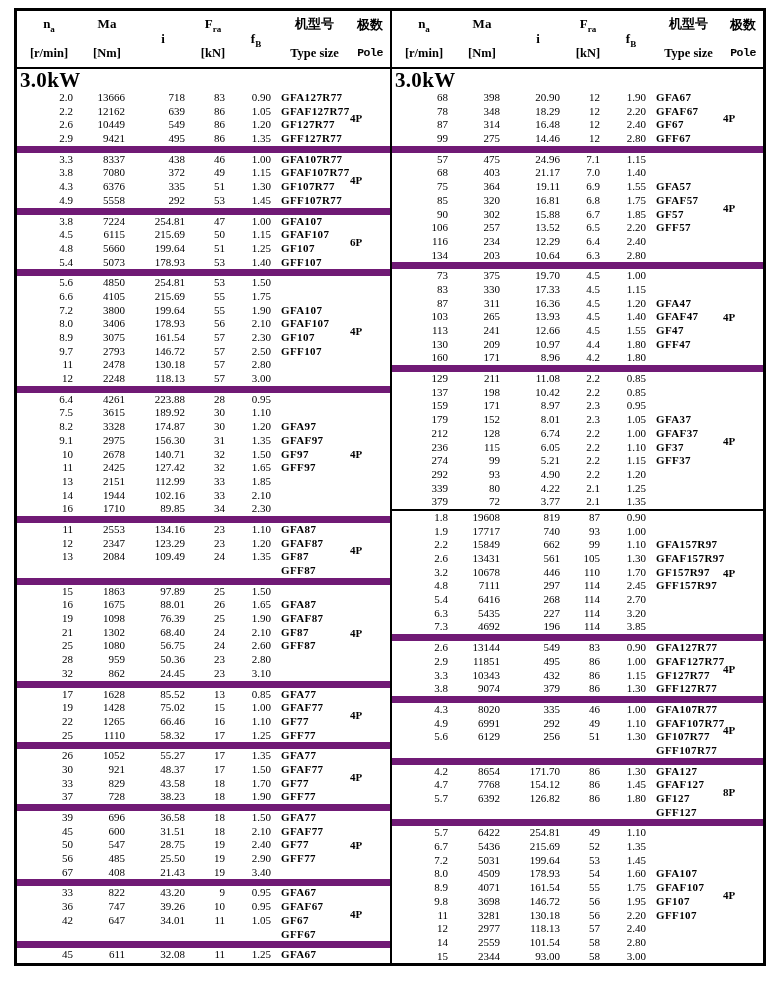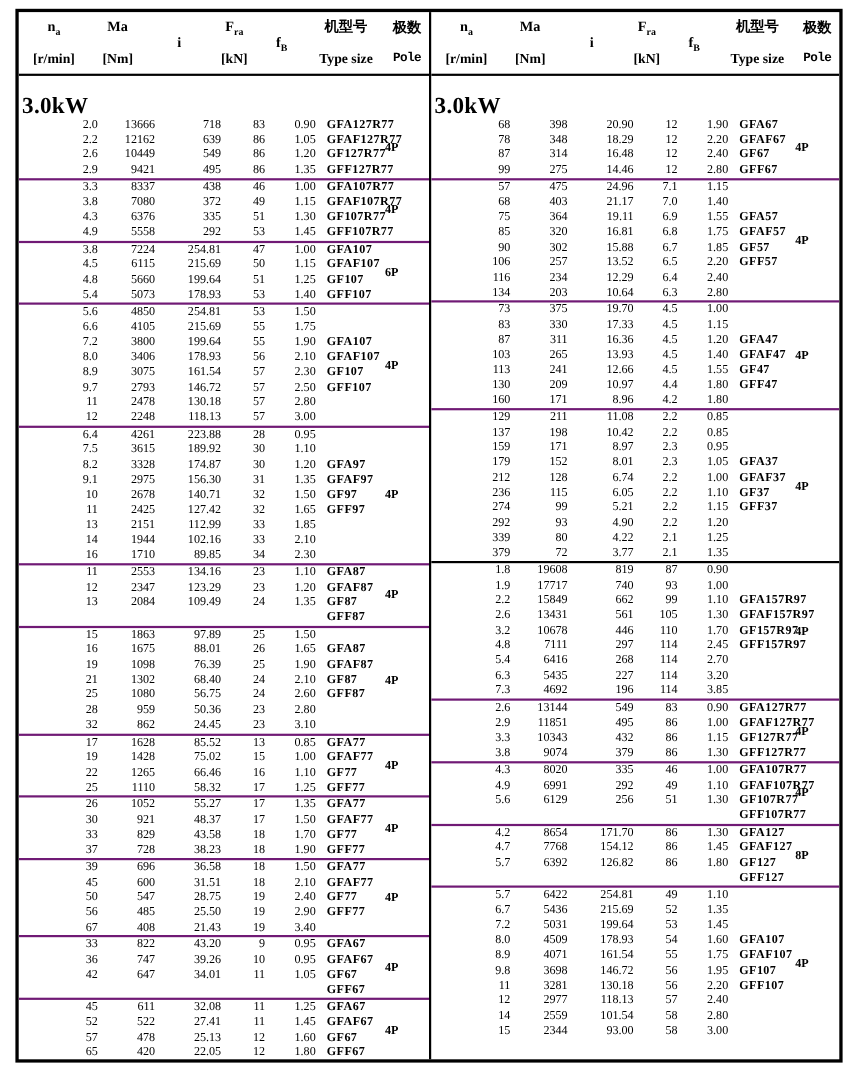--- a/index.html
+++ b/index.html
@@ -1,34 +1,34 @@
 <!DOCTYPE html>
 <html><head>
 <meta charset="utf-8">
 <style>
   html,body{margin:0;padding:0;}
   body{width:780px;height:983px;background:#fff;color:#000;
        font-family:"Liberation Serif","DejaVu Serif",serif;position:relative;}
   .outer{position:absolute;left:14px;top:8px;width:752px;height:958px;
          border:3px solid #000;box-sizing:border-box;display:flex;background:#fff;}
-  .panel{width:50%;display:flex;flex-direction:column;overflow:hidden;box-sizing:border-box;gap:16px;}
+  .panel{width:50%;display:flex;flex-direction:column;overflow:hidden;box-sizing:border-box;}
   .panel + .panel{border-left:2px solid #000;}
   .phead{height:56px;flex:0 0 56px;border-bottom:2px solid #000;display:grid;
          grid-template-columns:64px 52px 60px 40px 46px 1fr 40px;align-items:center;}
   .hcell{display:flex;flex-direction:column;align-items:center;justify-content:center;
          font-weight:bold;font-size:13px;line-height:1.3;text-align:center;}
   .hunit{font-size:12.5px;font-weight:bold;margin-top:12px;}
   .mono{font-family:"Liberation Mono","DejaVu Sans Mono",monospace;font-size:11.5px;letter-spacing:-0.5px;}
   sub.hsub{font-size:9px;line-height:0;}
   .pbody{flex:1;display:flex;flex-direction:column;}
   .section + .section{border-top:2px solid #000;}
   .stitle{font-weight:bold;font-size:21px;height:22px;line-height:22px;padding-left:3px;letter-spacing:0.3px;}
   .block{display:flex;}
-  .block + .block{border-top:2px solid #701a75;}
-  .rows{flex:1;min-width:0;margin-left:16px;}
+  .block + .block{border-top:7px solid #701a75;}
+  .rows{flex:1;min-width:0;}
   .pole{width:40px;flex:0 0 40px;display:flex;align-items:center;font-weight:bold;font-size:11px;}
   .row{display:grid;grid-template-columns:64px 52px 60px 40px 46px 1fr;height:13.7px;
        align-items:center;font-size:11px;line-height:13.7px;}
   .num{text-align:right;padding-right:8px;white-space:nowrap;}
   .type{font-weight:bold;font-size:11px;letter-spacing:0.4px;padding-left:2px;white-space:nowrap;}
 </style>
 </head>
 <body>
 
 <div class="outer">

